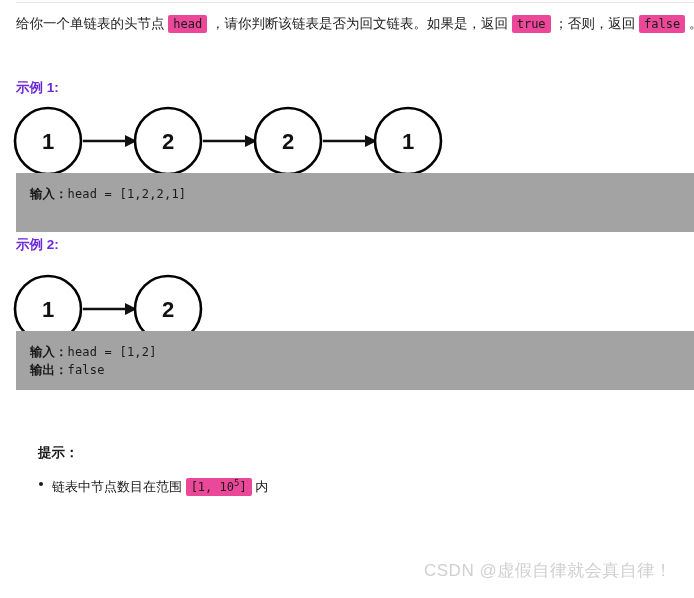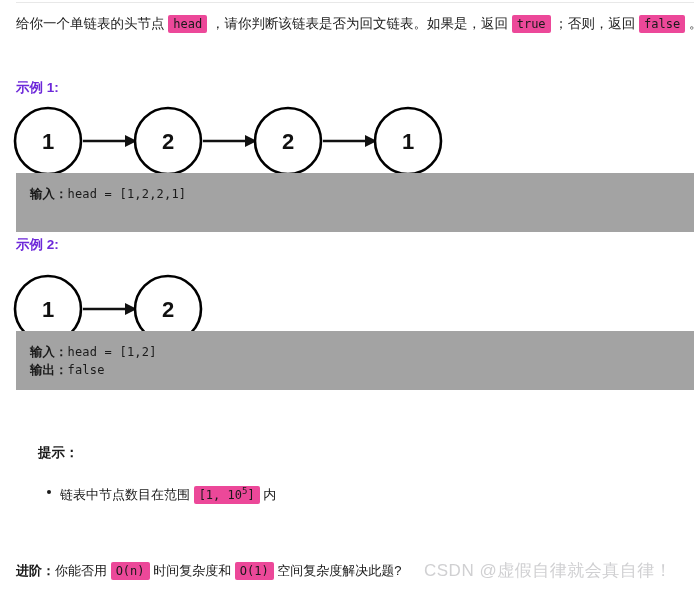--- a/index.html
+++ b/index.html
@@ -94,21 +94,21 @@
     left: 16px;
     top: 444px;
     font-size: 13.5px;
     font-weight: bold;
     margin-left: 22px;
   }
   .hints-list {
     position: absolute;
     left: 16px;
     top: 472px;
-    margin: 8px;
+    margin: 0;
     padding: 0;
     list-style: none;
   }
   .hints-list li {
     position: relative;
     padding-left: 36px;
     font-size: 13px;
     line-height: 22px;
     white-space: nowrap;
   }
@@ -203,19 +203,16 @@
       <span class="code-label">输出：</span><span class="code-val">false</span>
     </div>
   </div>
 
   <div class="hints-title">提示：</div>
 
   <ul class="hints-list" id="hints-list">
       <li><span>链表中节点数目在范围 </span><code class="ic">[1, 10<sup>5</sup>]</code><span> 内</span></li>
     </ul>
 
-  <div class="footer-note">
-    <span class="lbl">进阶：</span><span id="footer-parts"><span>你能否用 </span><code class="ic">O(n)</code><span> 时间复杂度和 </span><code class="ic">O(1)</code><span> 空间复杂度解决此题?</span></span>
-  </div>
 
   <div class="watermark">CSDN @虚假自律就会真自律！</div>
 
 </div>
 
 </body></html>

